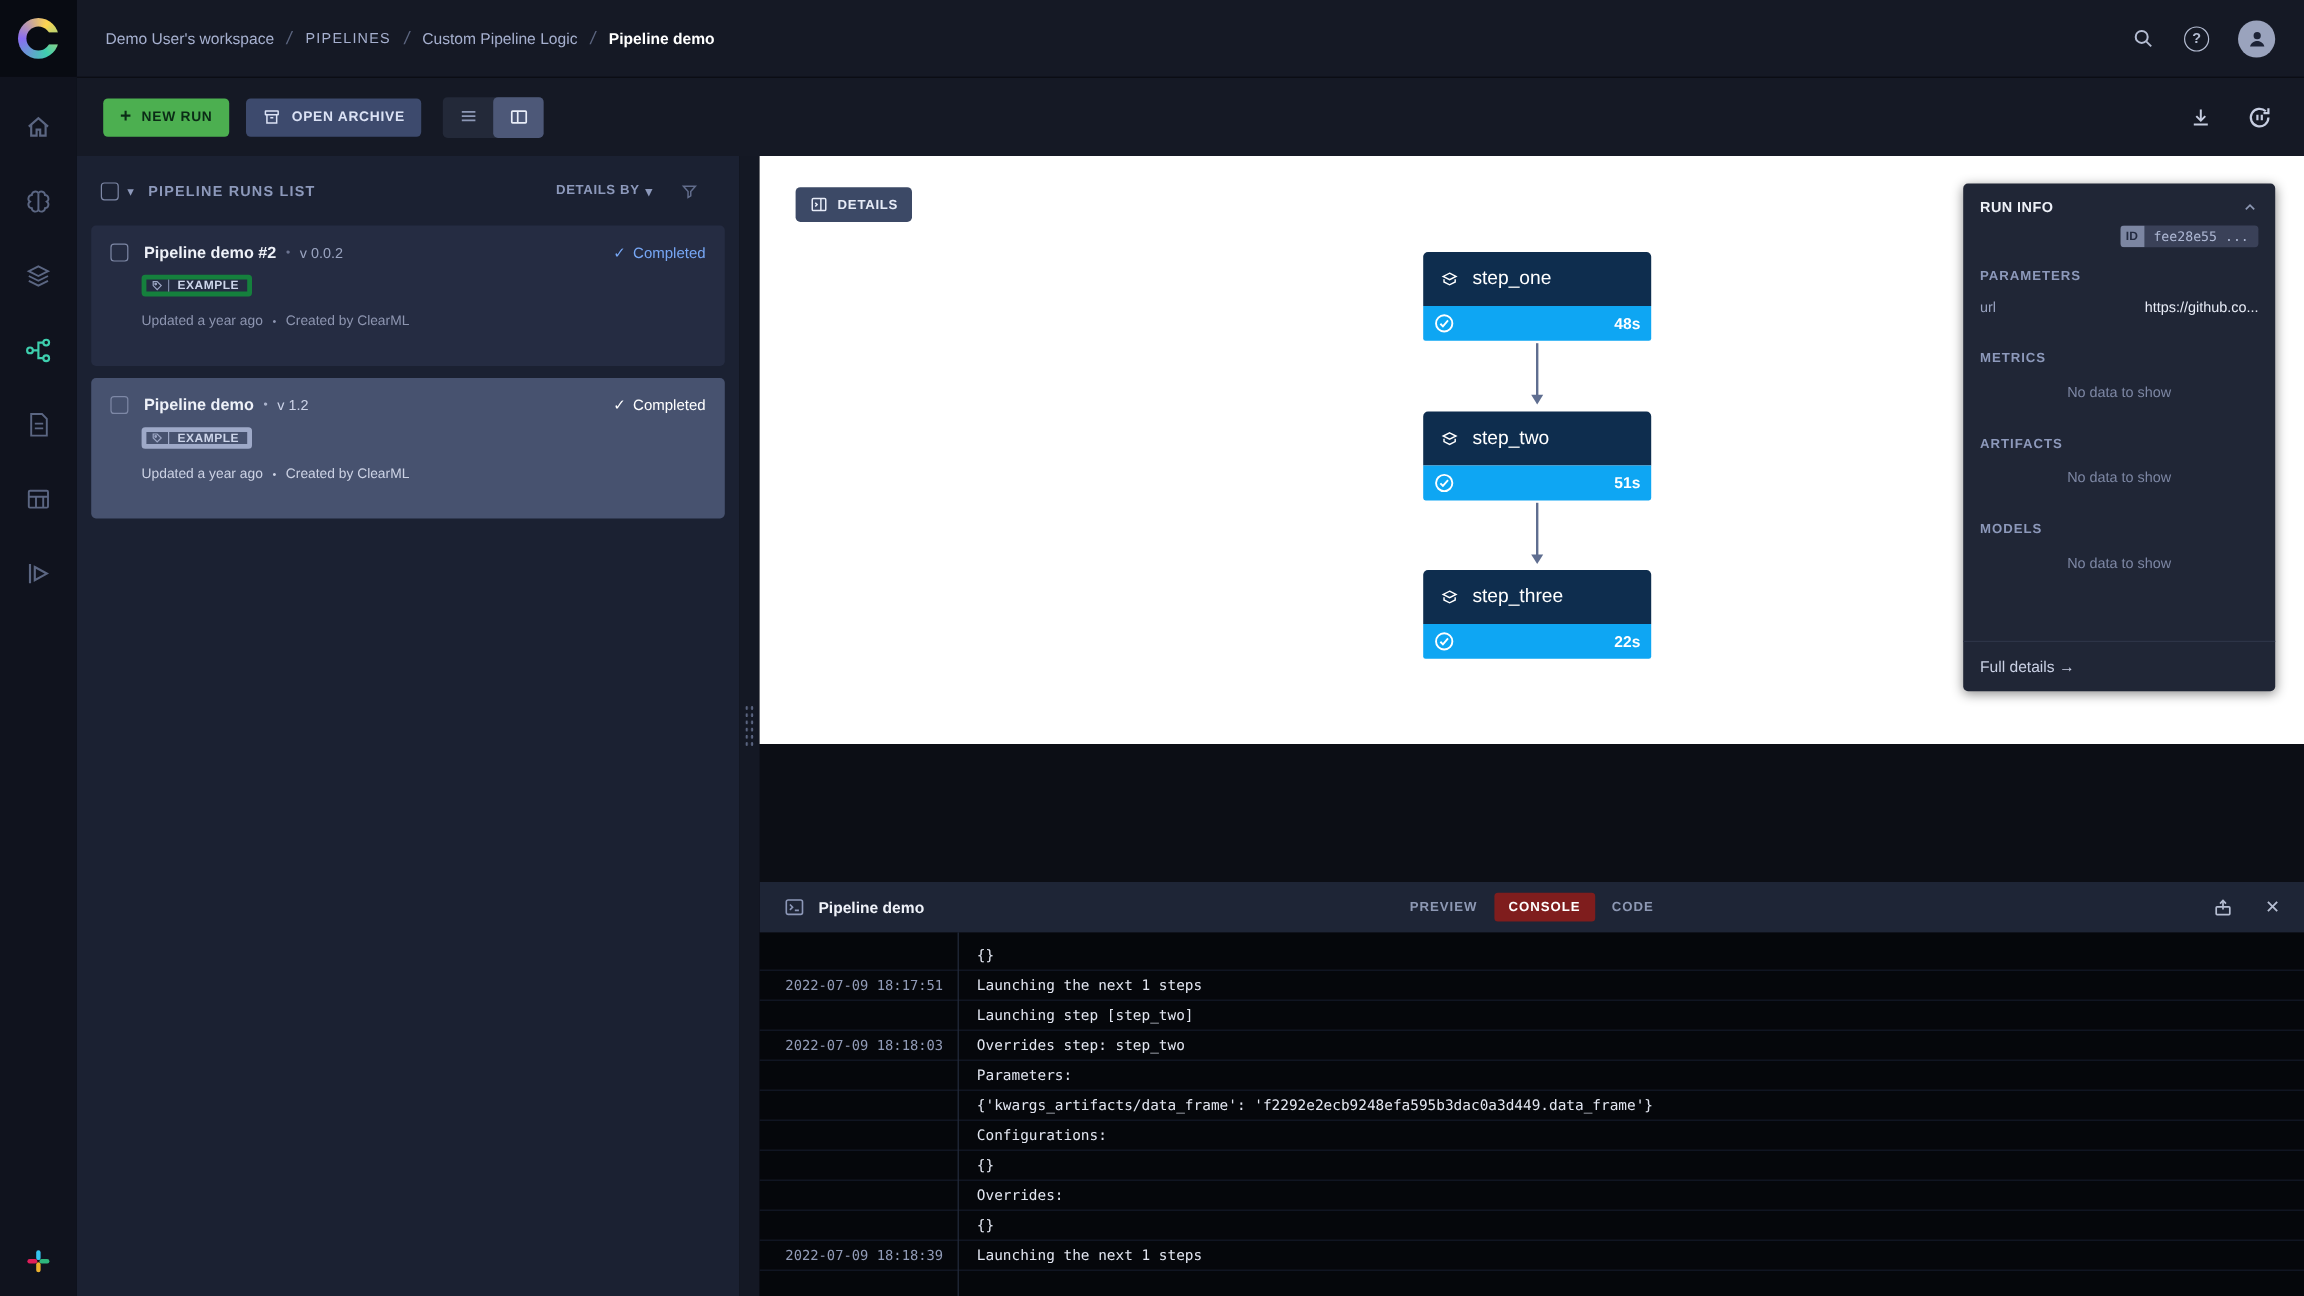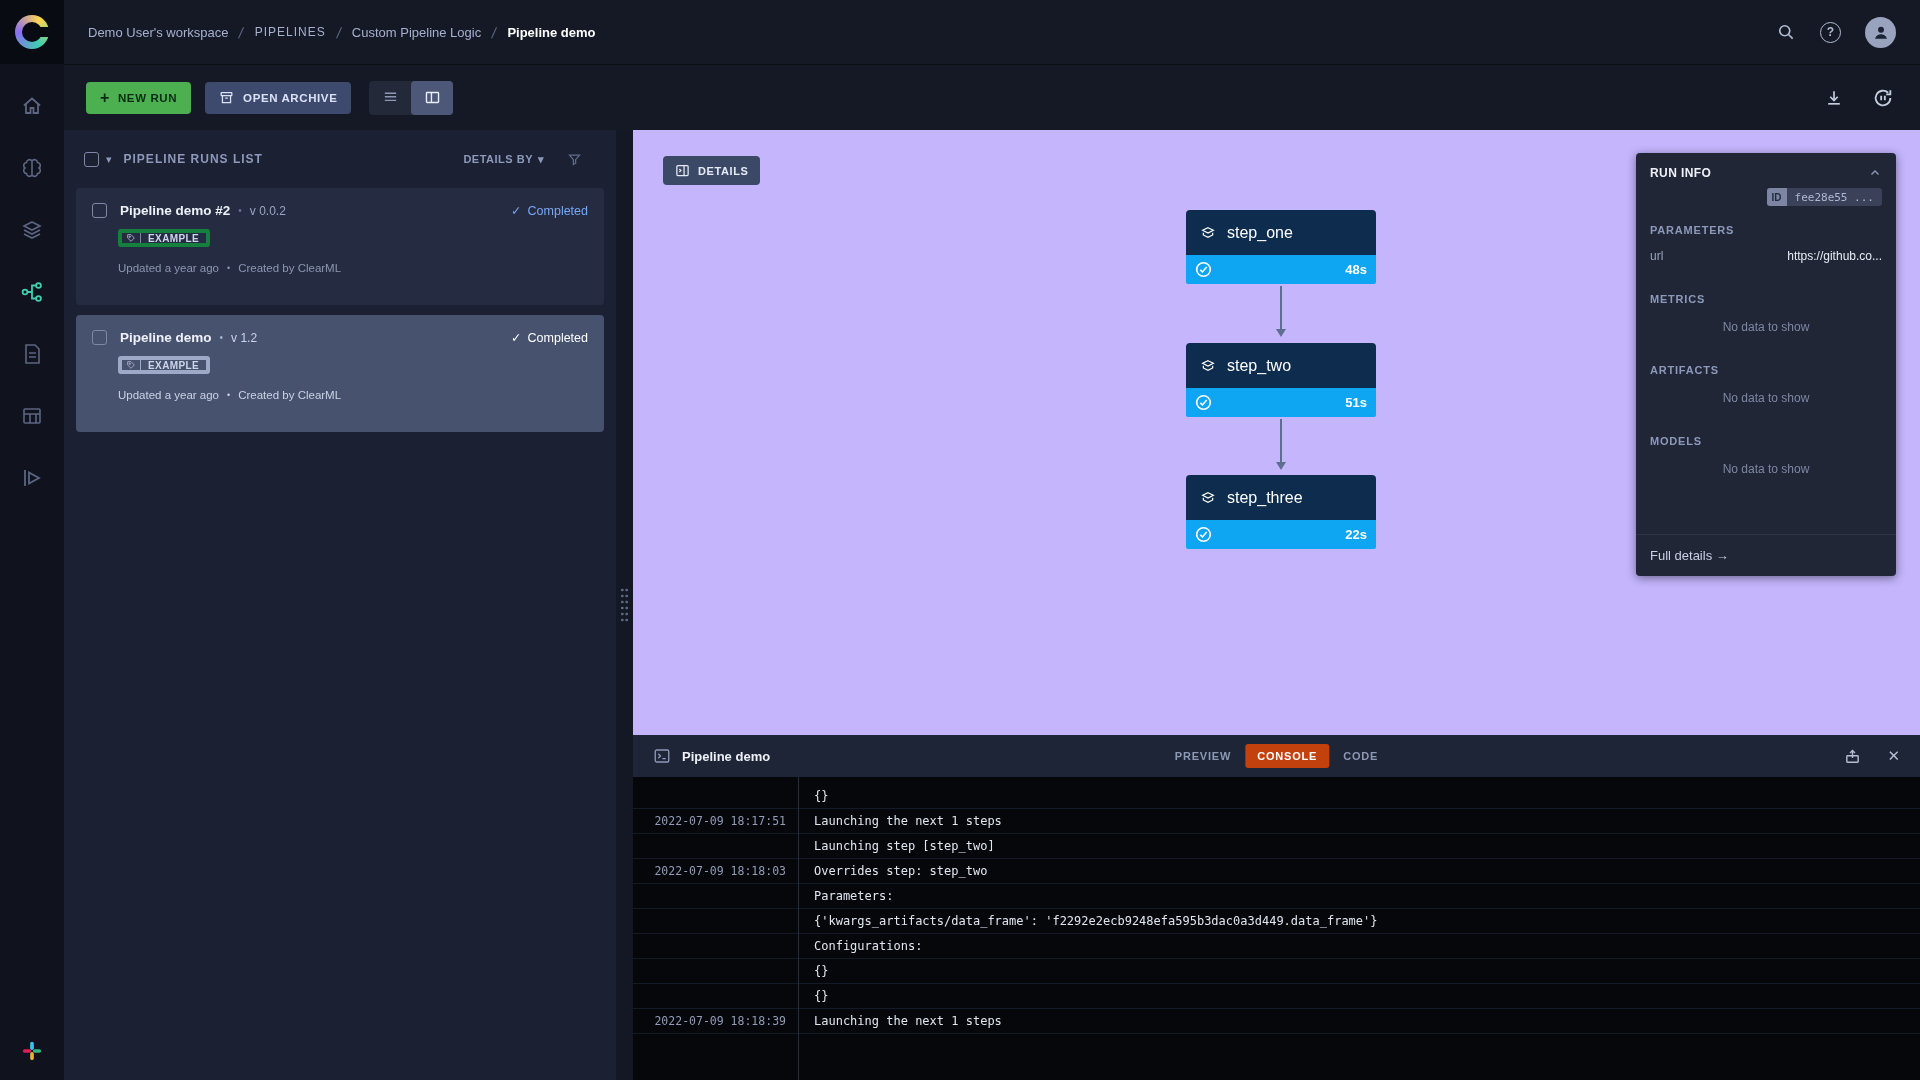--- a/index.html
+++ b/index.html
@@ -82,21 +82,21 @@
   .chip-label { padding: 0 7px; font-size: 10px; font-weight: bold; letter-spacing: .4px; }
   .card-footer { margin-top: 15px; padding-left: 26px; display: flex; align-items: center; gap: 8px; font-size: 11.5px; color: #8d95b0; }
   .selected .card-footer { color: #ccd2e4; }
   .footer-dot { font-size: 9px; }
 
   
   .splitter { position: absolute; left: 616px; top: 130px; width: 17px; bottom: 0; background: #141824; display: flex; align-items: center; justify-content: center; cursor: col-resize; }
   .grip { width: 9px; height: 36px; background-image: radial-gradient(#5a6480 1px, transparent 1.2px); background-size: 4.5px 6px; }
 
   
-  .main { position: absolute; left: 633px; top: 130px; right: 0; height: 605px; background: #c4b5fd; }
+  .main { position: absolute; left: 633px; top: 130px; right: 0; height: 490px; background: #ffffff; }
   .details-btn { position: absolute; left: 30px; top: 26px; height: 29px; background: #3c4966; border-radius: 4px; display: flex; align-items: center; gap: 8px; padding: 0 12px; color: #e6ebf7; font-size: 11px; font-weight: bold; letter-spacing: .6px; cursor: pointer; }
 
   .dag-node { position: absolute; left: 553px; width: 190px; cursor: pointer; }
   .node-head { height: 45px; background: var(--node-header-bg); border-radius: 4px 4px 0 0; display: flex; align-items: center; gap: 10px; padding: 0 13px; color: #ffffff; font-size: 16px; }
   .node-bar { height: 29px; background: var(--accent-blue); border-radius: 0 0 2px 2px; display: flex; align-items: center; gap: 8px; padding: 0 9px; color: #ffffff; }
   .node-dur { margin-left: auto; font-size: 13px; font-weight: bold; }
   .dag-arrow { position: absolute; left: 647px; width: 2px; height: 48px; background: #5f6e90; }
   .dag-arrow::after { content: ""; position: absolute; left: -4px; bottom: -8px; border: 5px solid transparent; border-top: 8px solid #5f6e90; }
 
   
@@ -116,21 +116,21 @@
   .ri-empty { text-align: center; margin-top: 15px; font-size: 12px; color: #7d87a4; }
   .ri-footer { margin-top: auto; border-top: 1px solid #2d3447; padding: 13px 14px; font-size: 13px; color: #c9d0e4; cursor: pointer; }
 
   
   .console { position: absolute; left: 633px; top: 735px; right: 0; bottom: 0; background: #05070b; }
   .console-header { height: 42px; background: #1e2536; display: flex; align-items: center; padding: 0 20px; position: relative; }
   .console-title { display: flex; align-items: center; gap: 11px; color: #eef1f8; font-size: 13px; font-weight: bold; }
   .terminal-icon { color: #8d98b8; }
   .console-tabs { position: absolute; left: 50%; transform: translateX(-50%); display: flex; align-items: center; gap: 2px; }
   .console-tab { padding: 6px 12px; font-size: 11px; font-weight: bold; letter-spacing: .8px; color: #8d98b4; cursor: pointer; border-radius: 3px; }
-  .console-tab.active { background: #c2410c; color: #ffffff; }
+  .console-tab.active { background: #7f1d1d; color: #ffffff; }
   .console-actions { margin-left: auto; display: flex; align-items: center; gap: 26px; color: #b6bed2; }
   .cicon { cursor: pointer; }
   .close-glyph { font-size: 15px; color: #b6bed2; }
 
   .log { position: absolute; top: 42px; left: 0; right: 0; bottom: 0; padding-top: 7px; font-family: "DejaVu Sans Mono", monospace; }
   .log-divider { position: absolute; left: 165px; top: 0; bottom: 0; width: 1px; background: #252c3d; }
   .log-row { display: flex; align-items: center; height: 25px; border-bottom: 1px solid #151a28; }
   .log-time { width: 165px; flex: none; text-align: right; padding-right: 12px; font-size: 11.5px; color: #929cb8; }
   .log-text { padding-left: 16px; font-size: 12px; color: #e2e6f1; white-space: pre; }
 </style>
@@ -517,20 +517,24 @@
     <div class="log-row">
         <span class="log-time"></span>
         <span class="log-text">Configurations:</span>
       </div>
     <div class="log-row">
         <span class="log-time"></span>
         <span class="log-text">{}</span>
       </div>
     <div class="log-row">
         <span class="log-time"></span>
+        <span class="log-text">Overrides:</span>
+      </div>
+    <div class="log-row">
+        <span class="log-time"></span>
         <span class="log-text">{}</span>
       </div>
     <div class="log-row">
         <span class="log-time">2022-07-09 18:18:39</span>
         <span class="log-text">Launching the next 1 steps</span>
       </div>
   </div>
 </section>
 
 </body></html>

